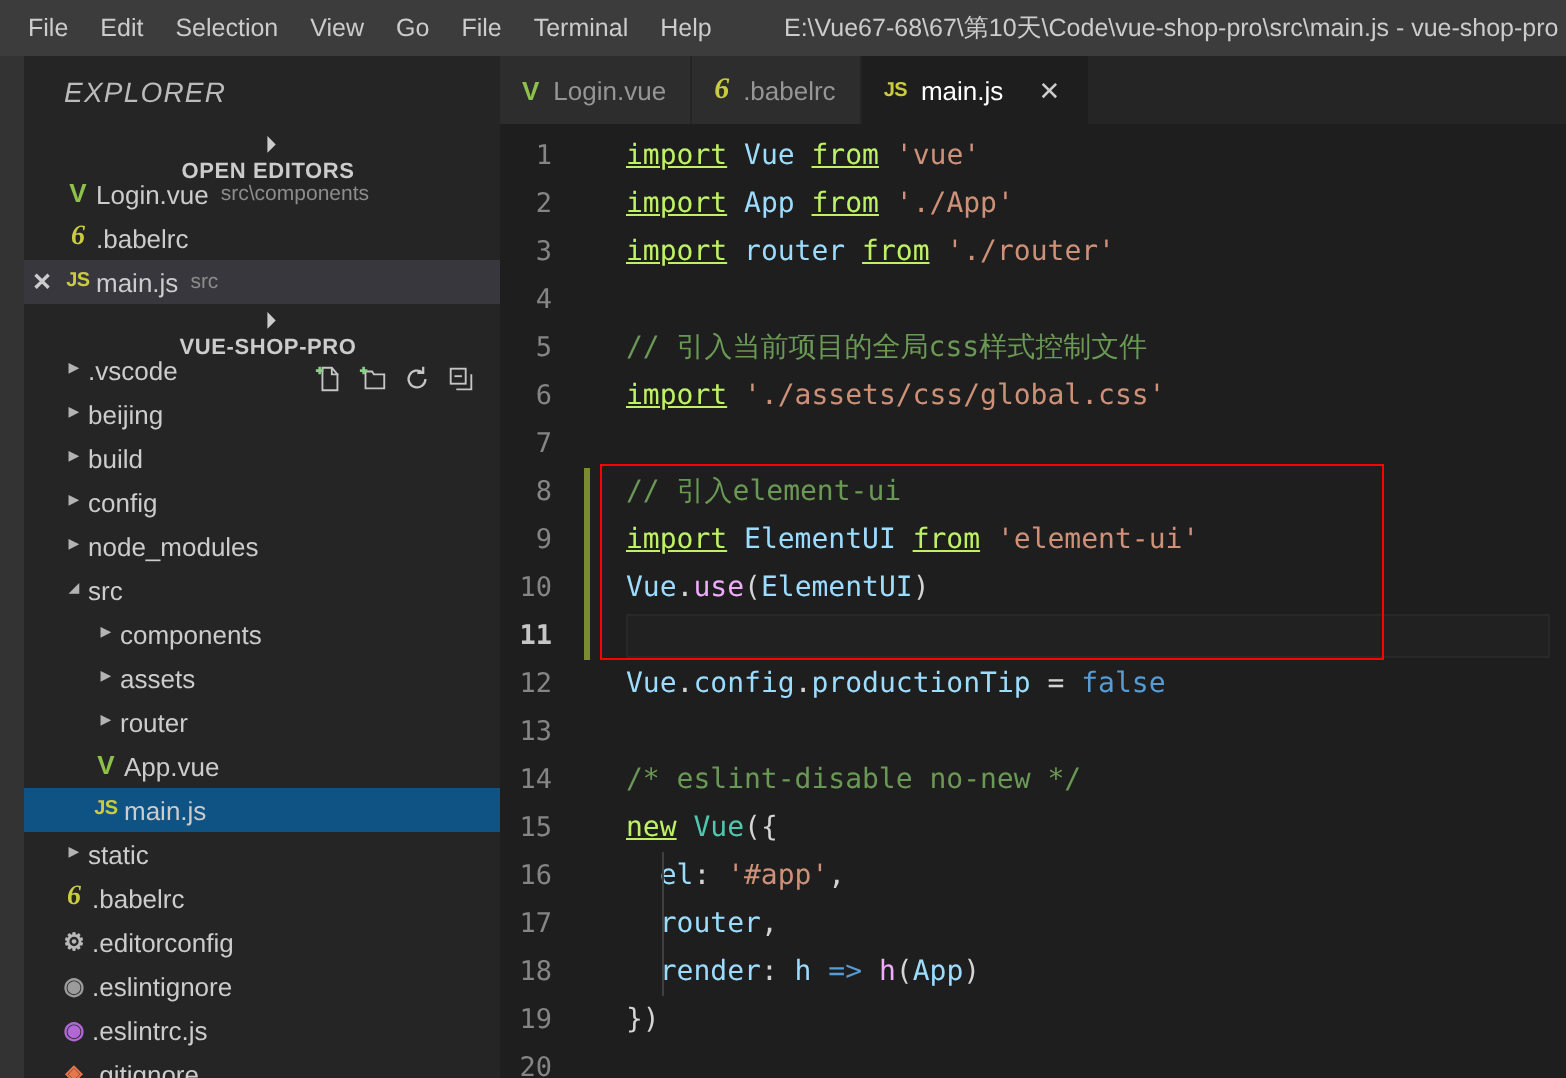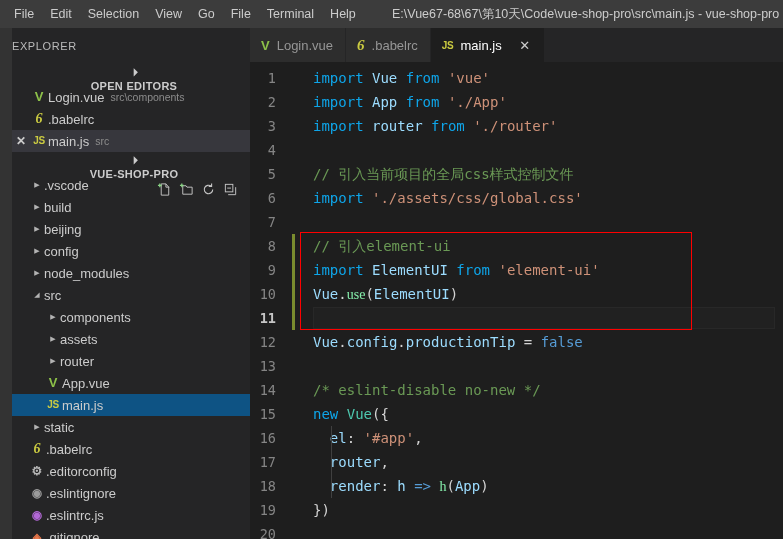--- a/index.html
+++ b/index.html
@@ -41,22 +41,22 @@
   .activitybar { flex:0 0 12px; background:#333333; height:100%; }
 
   
   .sidebar {
     flex:0 0 238px; background:#252526;
     height:100%; display:flex; flex-direction:column;
     overflow:hidden; position:relative;
   }
   .sb-title {
     height:36px; flex:0 0 36px; display:flex; align-items:center;
-    color:#bbbbbb;
-    font-size:11px; letter-spacing:.6px; text-transform:uppercase;
+    padding-left:20px; color:#bbbbbb;
+    font-size:14px; letter-spacing:.6px; text-transform:uppercase;font-style:italic;
   }
   .section-header {
     height:22px; display:flex; align-items:center;
     padding-left:6px; color:#cccccc;
     font-size:11px; font-weight:bold; letter-spacing:.3px;
     background:#252526; cursor:pointer;flex-direction:column;
   }
   .section-header.root { background:#252526; }
   .twisty {
     width:16px; height:16px; flex:0 0 16px;
@@ -153,25 +153,25 @@
   }
   .cline.current .ctext-box {
     position:absolute; left:63px; right:8px; top:1px; bottom:1px;
     border:1px solid #282828; background:#212121; pointer-events:none;
   }
   .indent-guide {
     position:absolute; left:81px; top:0; bottom:0; width:1px; background:#404040;
   }
 
   
-  .kw   { color:#0ea5e9; }
+  .kw   { color:#bef264;text-decoration:underline; }
   .id   { color:#9cdcfe; }
   .str  { color:#ce9178; }
   .cmt  { color:#6a9955; }
-  .fn   { color:#86efac;font-family:Liberation Serif, serif; }
+  .fn   { color:#f0abfc; }
   .cls  { color:#4ec9b0; }
   .op   { color:#d4d4d4; }
   .lit  { color:#569cd6; }
   .punc { color:#d4d4d4; }
 
   
   .annot-rect {
     position:absolute;
     border:1.5px solid #ff0000;
     pointer-events:none;
@@ -268,27 +268,27 @@
 
         <div class="row">
           <span class="ind" style="width:18px"></span>
           <span class="arrow">▶</span>
           <span class="fname">.vscode</span>
         </div>
 
         <div class="row">
           <span class="ind" style="width:18px"></span>
           <span class="arrow">▶</span>
+          <span class="fname">beijing</span>
+        </div>
+
+        <div class="row">
+          <span class="ind" style="width:18px"></span>
+          <span class="arrow">▶</span>
           <span class="fname">build</span>
-        </div>
-
-        <div class="row">
-          <span class="ind" style="width:18px"></span>
-          <span class="arrow">▶</span>
-          <span class="fname">beijing</span>
         </div>
 
         <div class="row">
           <span class="ind" style="width:18px"></span>
           <span class="arrow">▶</span>
           <span class="fname">config</span>
         </div>
 
         <div class="row">
           <span class="ind" style="width:18px"></span>

